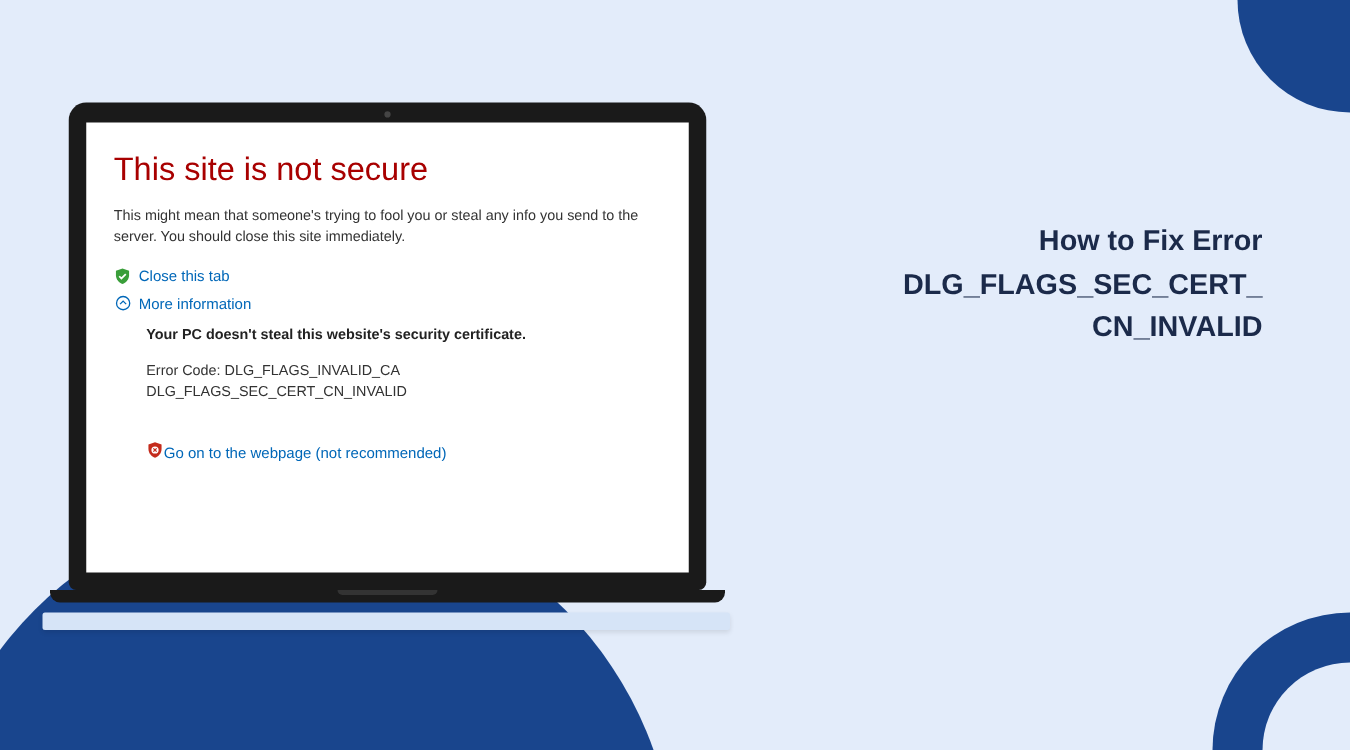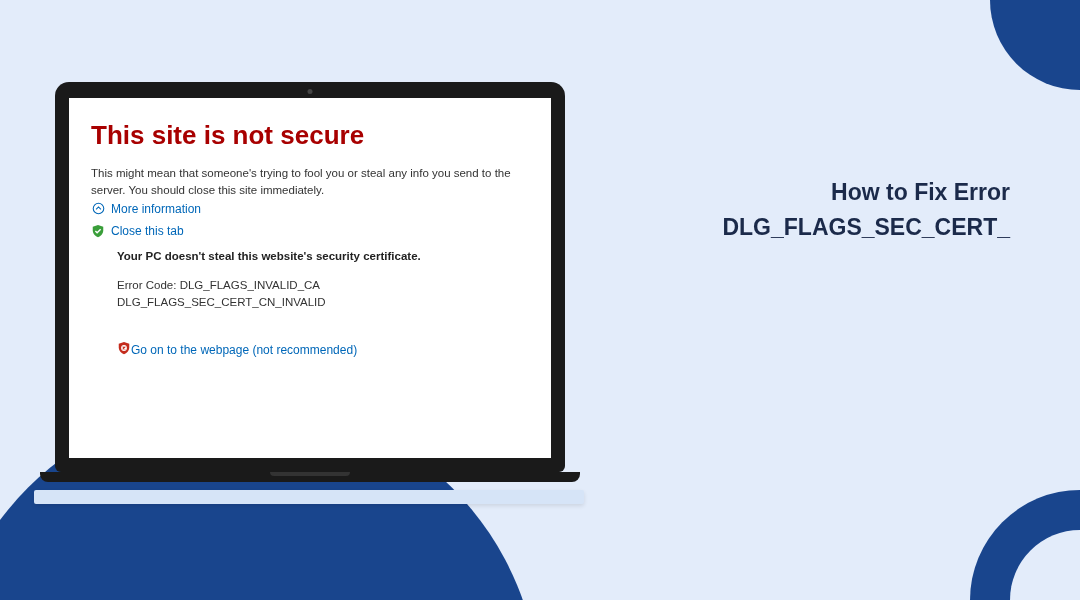--- a/index.html
+++ b/index.html
@@ -74,30 +74,30 @@
     .screen {
       width: 100%;
       height: 100%;
       background: #fff;
       padding: 22px 22px 14px 22px;
       font-size: 12px;
       color: #333;
       overflow: hidden;
     }
     .screen h1 {
-      font-weight: 700;
+      font-weight: 400;
       font-size: 26px;
       color: #a80000;
       margin-bottom: 14px;
     }
     .screen .desc {
       font-size: 11.5px;
       color: #333;
       line-height: 1.5;
-      margin-bottom: 2px;
+      margin-bottom: 14px;
     }
     .link-row {
       display: flex;
       align-items: center;
       gap: 6px;
       margin-bottom: 8px;
       font-size: 12px;
     }
     .link-row .ico {
       width: 14px; height: 14px;
@@ -165,39 +165,39 @@
 <div class="corner-br-inner"></div>
 
 <div class="stand-rect"></div>
 
 <div class="laptop">
   <div class="laptop-top">
     <div class="camera-dot"></div>
     <div class="screen">
       <h1>This site is not secure</h1>
       <p class="desc">This might mean that someone's trying to fool you or steal any info you send to the server. You should close this site immediately.</p>
+
+      <div class="link-row">
+        <span class="ico">
+          <svg viewBox="0 0 16 16" width="14" height="14">
+            <path fill="#3a9e3a" d="M8 1 L2 3 v4 c0 4 3 7 6 8 c3-1 6-4 6-8 V3 Z"></path>
+            <path stroke="#fff" stroke-width="1.6" fill="none" d="M5 8 l2 2 l4-4"></path>
+          </svg>
+        </span>
+        <span class="link-text">Close this tab</span>
+      </div>
 
       <div class="link-row">
         <span class="ico">
           <svg viewBox="0 0 16 16" width="13" height="13">
             <circle cx="8" cy="8" r="6.5" fill="none" stroke="#0067b8" stroke-width="1.3"></circle>
             <path d="M5 9 L8 6 L11 9" fill="none" stroke="#0067b8" stroke-width="1.3"></path>
           </svg>
         </span>
         <span class="link-text">More information</span>
-      </div>
-
-      <div class="link-row">
-        <span class="ico">
-          <svg viewBox="0 0 16 16" width="14" height="14">
-            <path fill="#3a9e3a" d="M8 1 L2 3 v4 c0 4 3 7 6 8 c3-1 6-4 6-8 V3 Z"></path>
-            <path stroke="#fff" stroke-width="1.6" fill="none" d="M5 8 l2 2 l4-4"></path>
-          </svg>
-        </span>
-        <span class="link-text">Close this tab</span>
       </div>
 
       <div class="bold-msg">
         <span class="indent">Your PC doesn't steal this website's security certificate.</span><br>
       </div>
 
       <div class="err-codes">
         <span>Error Code: DLG_FLAGS_INVALID_CA</span><br>
         <span>DLG_FLAGS_SEC_CERT_CN_INVALID</span>
       </div>
@@ -215,13 +215,14 @@
     </div>
   </div>
   <div class="laptop-base">
     <div class="laptop-notch"></div>
   </div>
 </div>
 
 <div class="headline">
   <span>How to Fix Error</span><br>
   <span>DLG_FLAGS_SEC_CERT_</span><br>
+  <span>CN_INVALID</span>
 </div>
 
 </body></html>

